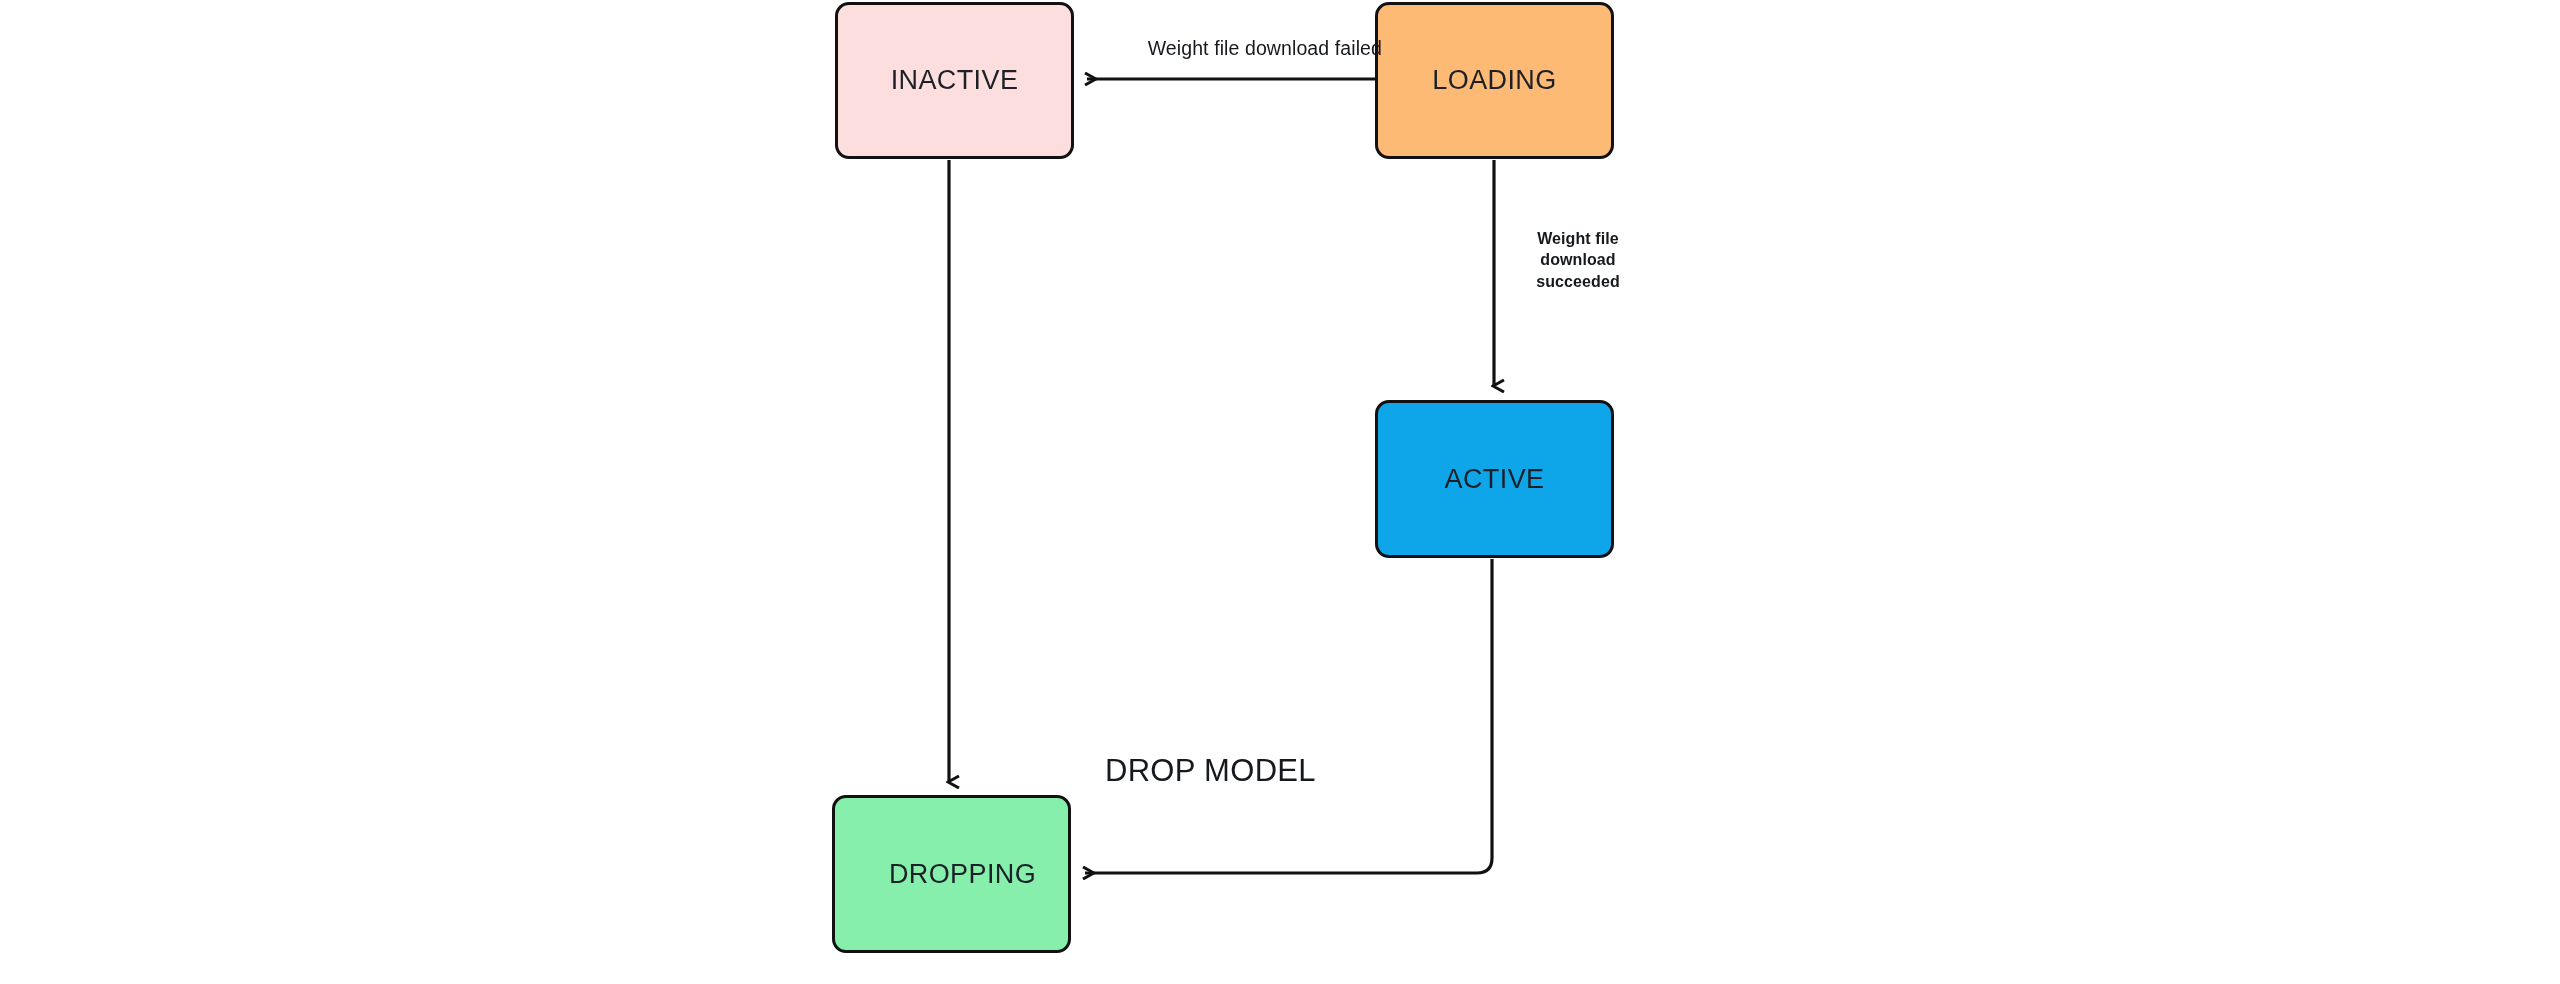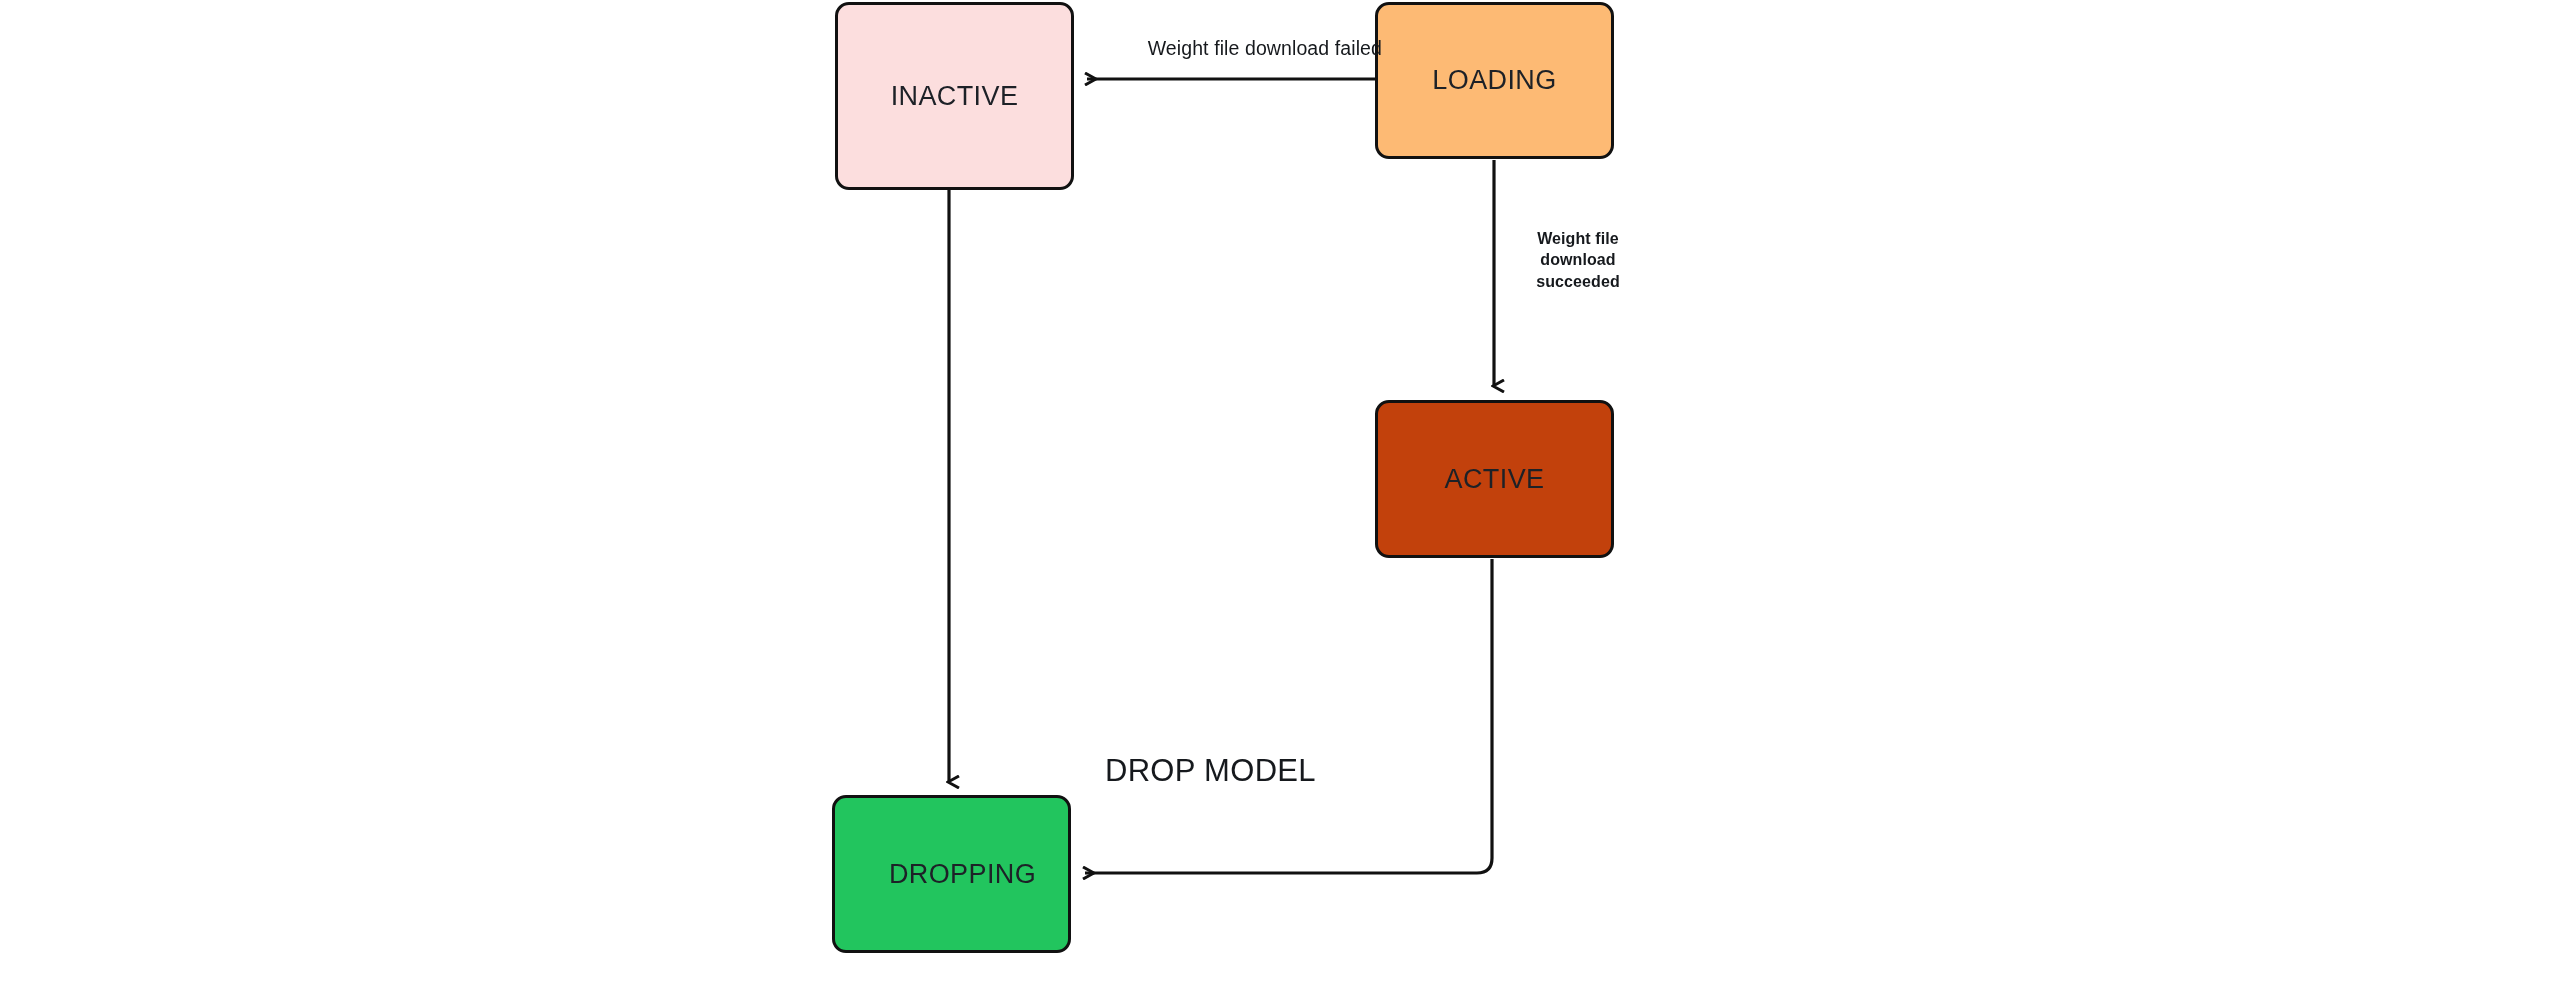--- a/index.html
+++ b/index.html
@@ -43,21 +43,21 @@
     font-weight: 400;
     color: #1d2127;
     letter-spacing: 0.4px;
     line-height: 1;
     white-space: nowrap;
   }
   #node-inactive {
     left: 835px;
     top: 2px;
     width: 239px;
-    height: 188px;
+    height: 157px;
   }
   #node-loading {
     left: 1375px;
     top: 2px;
     width: 239px;
     height: 157px;
   }
   #node-active {
     left: 1375px;
     top: 400px;
@@ -139,25 +139,25 @@
   </svg>
 
   <div class="state-node" id="node-inactive" style="background:#FCDEDE;">
     <span class="node-label">INACTIVE</span>
   </div>
 
   <div class="state-node" id="node-loading" style="background:#fdba74;">
     <span class="node-label">LOADING</span>
   </div>
 
-  <div class="state-node" id="node-active" style="background:#c2410c;">
+  <div class="state-node" id="node-active" style="background:#0ea5e9;">
     <span class="node-label">ACTIVE</span>
   </div>
 
-  <div class="state-node" id="node-dropping" style="background:#22c55e;padding-left:22px;">
+  <div class="state-node" id="node-dropping" style="background:#86efac;padding-left:22px;">
     <span class="node-label">DROPPING</span>
   </div>
 
   <div class="edge-label" id="label-download-failed">Weight file download failed</div>
 
   <div class="edge-label" id="label-download-succeeded">Weight file
 download
 succeeded</div>
 
   <div class="edge-label" id="label-drop-model">DROP MODEL</div>

